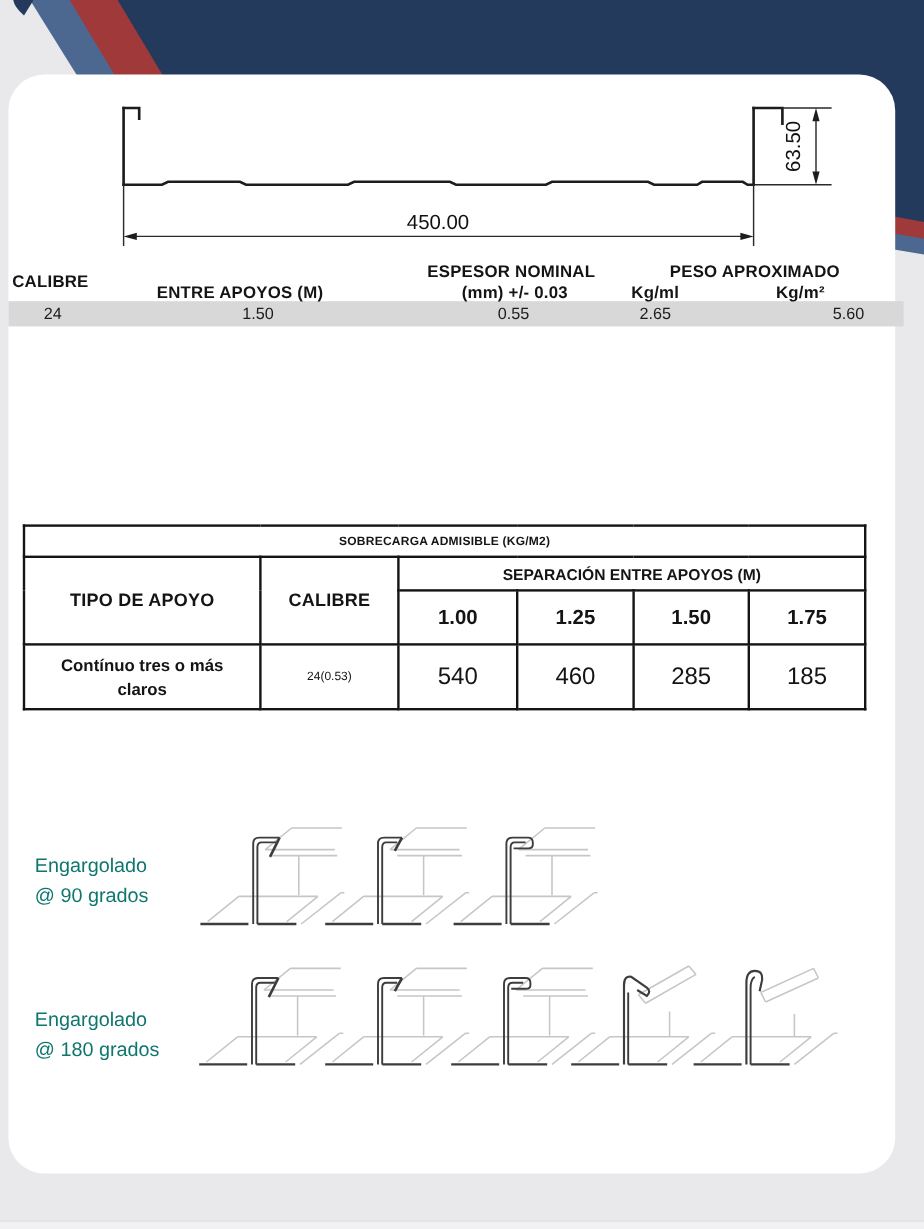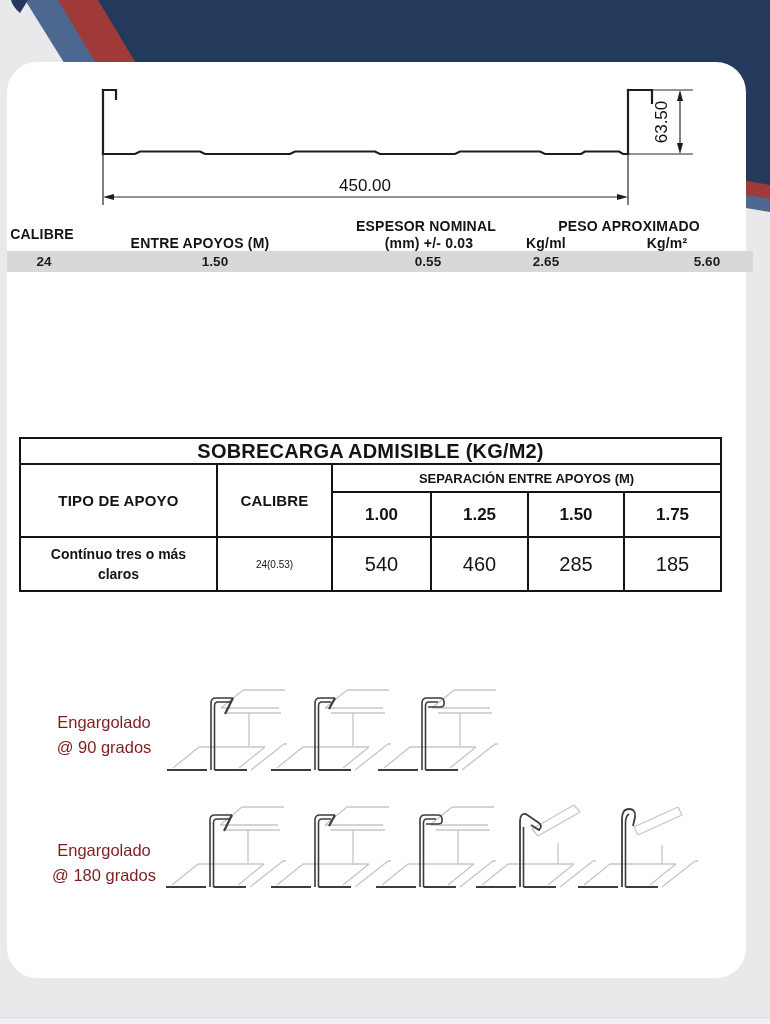--- a/index.html
+++ b/index.html
@@ -14,39 +14,39 @@
   #header-band{left:0;top:0;width:770px;height:220px;}
   
   #card{
     left:7px;top:62px;width:739px;height:916px;
     background:#ffffff;border-radius:30px;
   }
   
   .spec-text{position:absolute;transform:translateX(-50%);white-space:nowrap;
     font-weight:bold;color:#141414;font-size:14px;letter-spacing:.2px;}
   .spec-val{position:absolute;transform:translateX(-50%);white-space:nowrap;
-    font-weight:bold;color:#1c1c1c;font-size:13.5px;}
+    font-weight:normal;color:#1c1c1c;font-size:13.5px;}
   #spec-gray-row{left:0;right:-7px;top:189px;height:21px;background:#d8d8d8;}
   
   #load-table-wrap{left:12px;top:375px;}
   table.load{border-collapse:collapse;table-layout:fixed;width:701px;}
   table.load td{
     border:2.5px solid #141414;text-align:center;vertical-align:middle;
     padding:0;color:#141414;overflow:hidden;
   }
-  td.t-title{height:24px;font-weight:bold;font-size:20px;letter-spacing:.2px;}
+  td.t-title{height:24px;font-weight:bold;font-size:10px;letter-spacing:.2px;}
   td.t-sep{height:26px;font-weight:bold;font-size:13px;}
   td.t-head{font-weight:bold;font-size:15px;letter-spacing:.2px;}
   td.t-spacing{height:43px;font-weight:bold;font-size:17px;}
   td.t-data{height:52px;font-size:20px;color:#2d2d2d;}
   td.t-tipo{font-weight:bold;font-size:14px;line-height:1.45;color:#141414;}
   td.t-cal-val{font-size:10px;color:#2d2d2d;}
   
-  .seam-label{position:absolute;width:150px;text-align:center;
-    font-size:16.5px;color:#7f1d1d;line-height:25px;}
+  .seam-label{position:absolute;width:150px;text-align:left;
+    font-size:16.5px;color:#0f766e;line-height:25px;}
   
   #footer-strip{left:0;top:1017px;width:770px;height:7px;
     background:#f1f1f4;border-top:1px solid #dcdce0;}
 </style>
 </head>
 <body>
 
 <svg id="header-band" class="abs" viewBox="0 0 770 220" width="770" height="220">
   <polygon points="25,0 770,0 770,212 86,98" fill="#4d6890"></polygon>
   <polygon points="58,0 770,0 770,199 109,85" fill="#a03a3a"></polygon>

